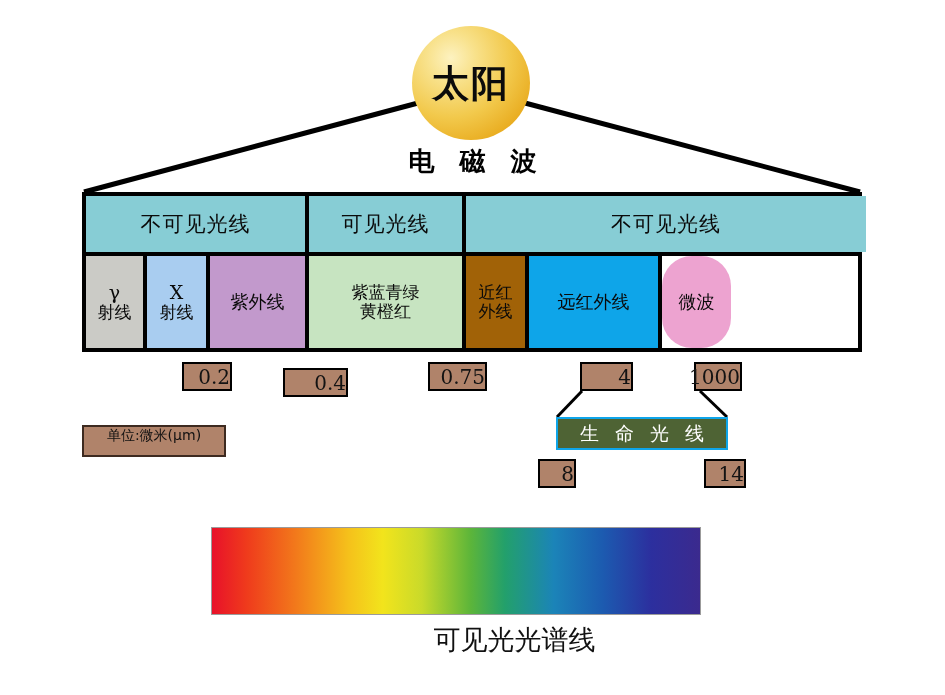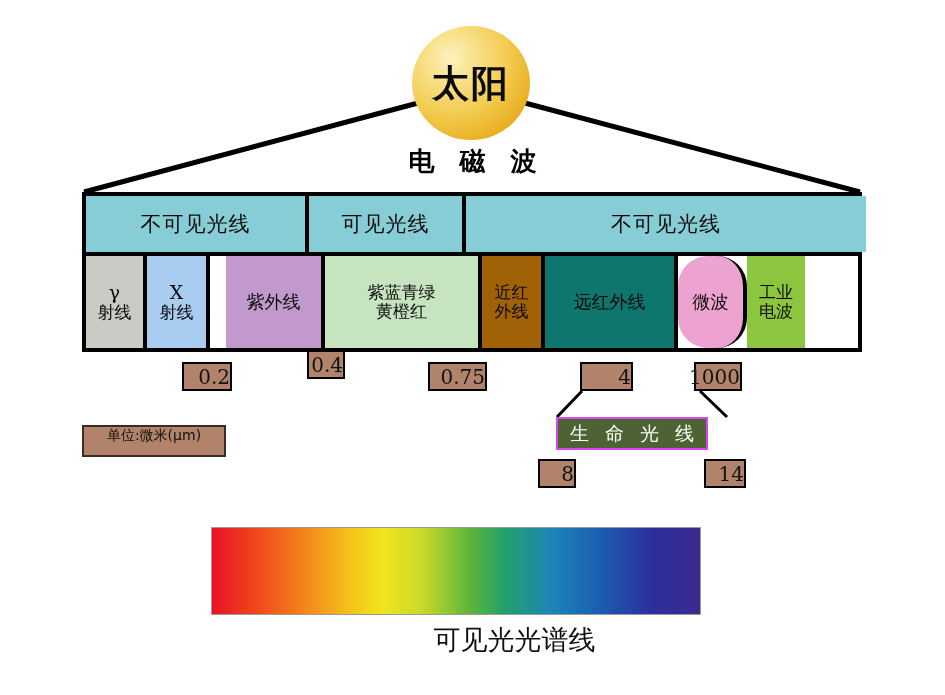--- a/index.html
+++ b/index.html
@@ -189,24 +189,24 @@
     top: 0;
     width: 945px;
     height: 695px;
     z-index: 5;
     pointer-events: none;
   }
   #life-box {
     position: absolute;
     left: 556px;
     top: 417px;
-    width: 152px;
+    width: 172px;
     height: 33px;
     background: #4e6334;
-    border: 2px solid #d946ef;
+    border: 2px solid #0ea5e9;
     box-sizing: border-box;
     display: flex;
     align-items: center;
     justify-content: center;
     font-family: "DejaVu Sans", "Liberation Sans", sans-serif;
     font-size: 19px;
     letter-spacing: 5px;
     text-indent: 5px;
     color: #ffffff;
     z-index: 6;
@@ -278,49 +278,45 @@
   <div id="band-divider"></div>
   <div id="bands-row">
       <div class="band-cell greek" style="width: 61px; flex: 0 0 61px; background: rgb(203, 203, 198);">
         <span class="l1">γ</span>
         <span class="l2">射线</span>
       </div>
       <div class="band-cell latin" style="width: 63px; flex: 0 0 63px; background: rgb(169, 205, 240);">
         <span class="l1">X</span>
         <span class="l2">射线</span>
       </div>
-      <div class="band-cell single" style="width: 99px; flex: 0 0 99px; background: rgb(194, 153, 204); margin-left: 16px;">
+      <div class="band-cell single" style="width: 99px; flex: 0 0 99px; background: rgb(194, 153, 204);">
         <span class="l1">紫外线</span>
       </div>
       <div class="band-cell double" style="width: 157px; flex: 0 0 157px; background: rgb(199, 228, 193);">
         <span class="l1">紫蓝青绿</span>
         <span class="l2">黄橙红</span>
       </div>
       <div class="band-cell double" style="width: 63px; flex: 0 0 63px; background: #a16207;">
         <span class="l1">近红</span>
         <span class="l2">外线</span>
       </div>
-      <div class="band-cell single" style="width: 133px; flex: 0 0 133px; background: #0f766e;">
+      <div class="band-cell single" style="width: 133px; flex: 0 0 133px; background: #0ea5e9;">
         <span class="l1">远红外线</span>
       </div>
       <div class="band-cell single" style="width: 69px; flex: 0 0 69px; background: rgb(237, 163, 208); border-radius: 30px;">
         <span class="l1">微波</span>
-      </div>
-      <div class="band-cell double" style="width: 58px; flex: 0 0 58px; background: rgb(140, 198, 62);">
-        <span class="l1">工业</span>
-        <span class="l2">电波</span>
       </div>
     </div>
 </div>
 
 <div id="chips-layer">
     <div class="chip" style="left: 182px; top: 362px; width: 50px;">
       <span>0.2</span>
     </div>
-    <div class="chip" style="left: 283px; top: 350px; width: 38px; margin-left: 24px;">
+    <div class="chip" style="left: 283px; top: 368px; width: 65px;">
       <span>0.4</span>
     </div>
     <div class="chip" style="left: 428px; top: 362px; width: 59px;">
       <span>0.75</span>
     </div>
     <div class="chip" style="left: 580px; top: 362px; width: 53px;">
       <span>4</span>
     </div>
     <div class="chip" style="left: 694px; top: 362px; width: 48px;">
       <span>1000</span>

